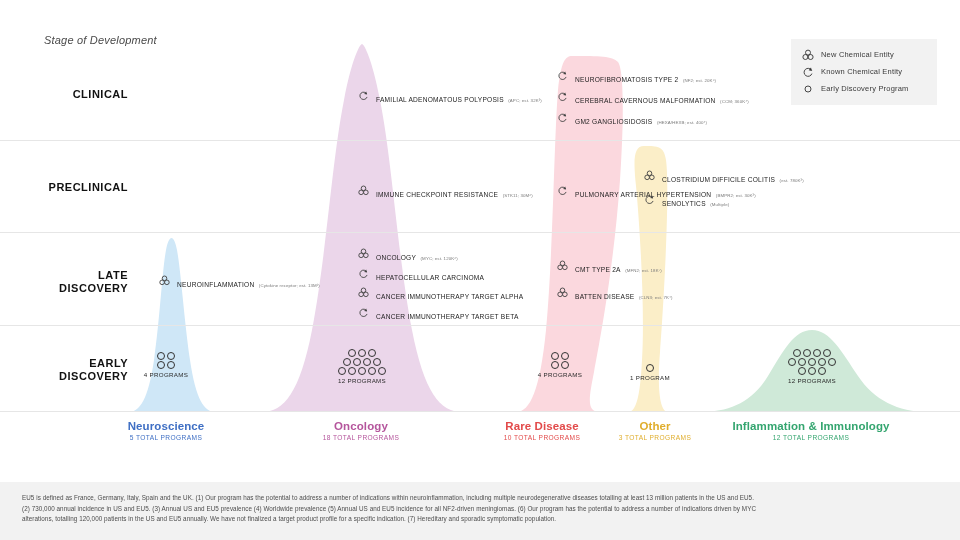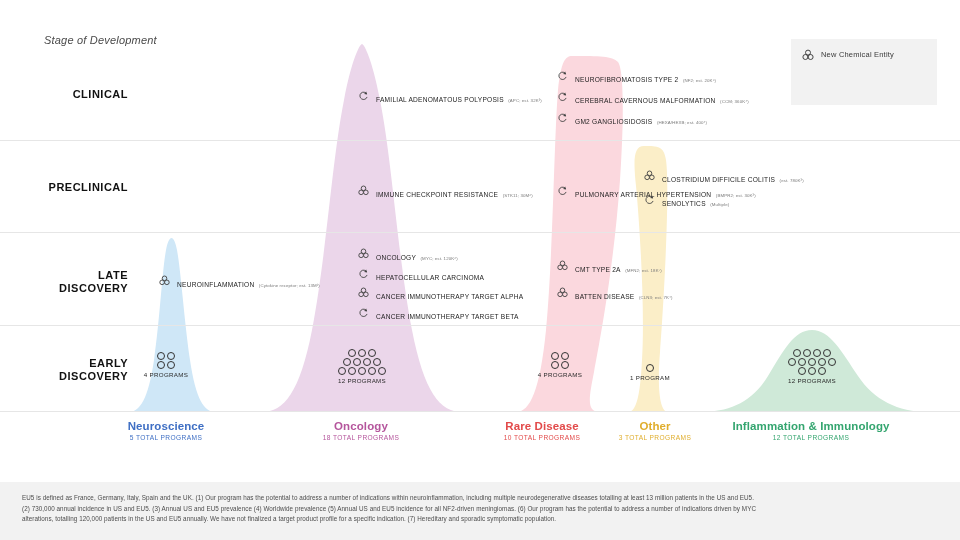--- a/index.html
+++ b/index.html
@@ -226,20 +226,37 @@
     <div class="legend-row">
       <span class="legend-icon">
         <svg width="12" height="12" viewBox="0 0 12 12">
           <circle cx="6" cy="3.6" r="2.5" fill="none" stroke="#333" stroke-width="0.9"></circle>
           <circle cx="3.4" cy="8" r="2.5" fill="none" stroke="#333" stroke-width="0.9"></circle>
           <circle cx="8.6" cy="8" r="2.5" fill="none" stroke="#333" stroke-width="0.9"></circle>
         </svg>
       </span>
       <span class="legend-text">New Chemical Entity</span>
     </div>
+    <div class="legend-row">
+      <span class="legend-icon">
+        <svg width="12" height="12" viewBox="0 0 12 12">
+          <path d="M9.6,4.4 A4,4 0 1 0 9.9,7.6" fill="none" stroke="#333" stroke-width="0.9"></path>
+          <path d="M9.0,1.6 L9.9,4.9 L6.7,4.3 Z" fill="#333"></path>
+        </svg>
+      </span>
+      <span class="legend-text">Known Chemical Entity</span>
+    </div>
+    <div class="legend-row">
+      <span class="legend-icon">
+        <svg width="12" height="12" viewBox="0 0 12 12">
+          <circle cx="6" cy="6" r="3" fill="none" stroke="#333" stroke-width="0.9"></circle>
+        </svg>
+      </span>
+      <span class="legend-text">Early Discovery Program</span>
+    </div>
   </div>
 
   <div class="entry" style="left:357px; top:88px">
     <span class="entry-icon">
       <svg width="11" height="11" viewBox="0 0 12 12">
         <path d="M9.6,4.4 A4,4 0 1 0 9.9,7.6" fill="none" stroke="#444" stroke-width="1"></path>
         <path d="M9.0,1.6 L9.9,4.9 L6.7,4.3 Z" fill="#444"></path>
       </svg>
     </span>
     <span class="entry-text">

